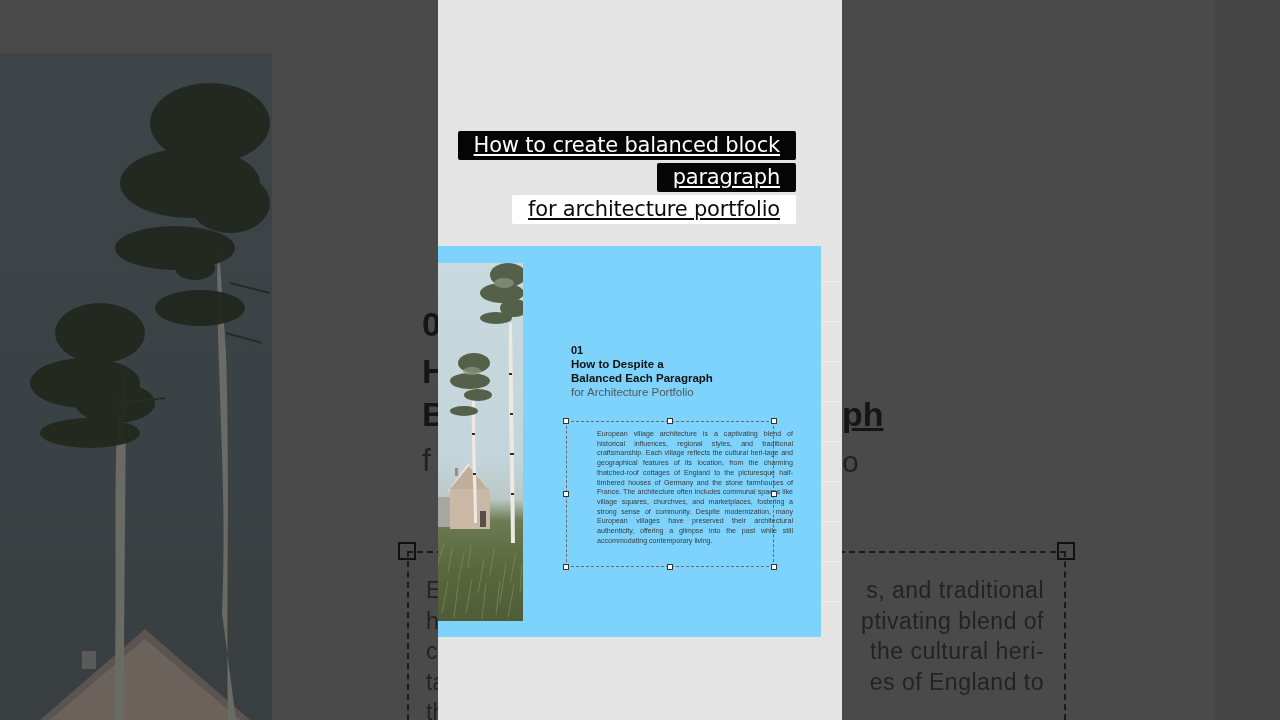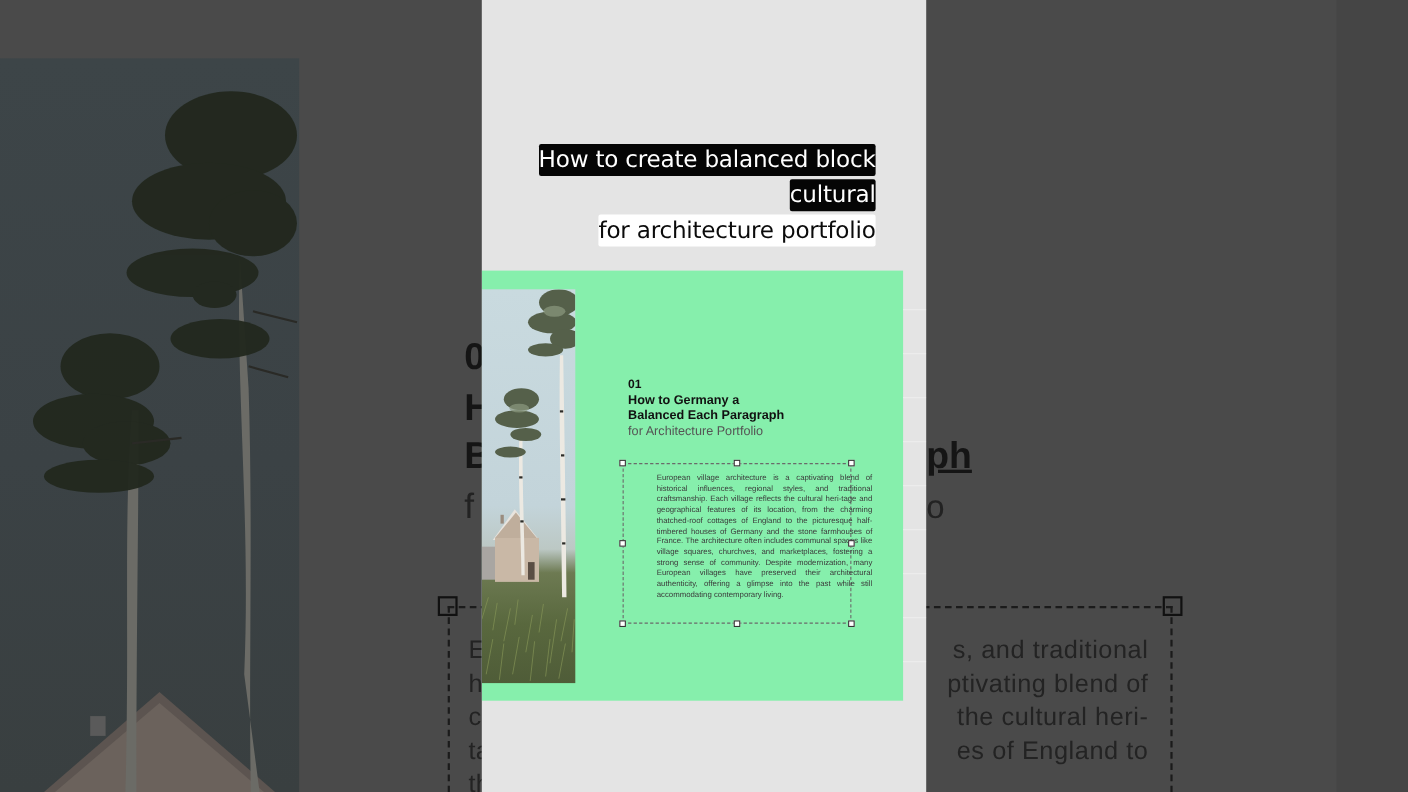--- a/index.html
+++ b/index.html
@@ -33,28 +33,28 @@
 
   
   .center {
     position: absolute; left: 438px; top: 0; width: 404px; height: 720px;
     background: #e4e4e4; overflow: hidden;
   }
 
   .caption { position: absolute; right: 46px; text-align: right; }
   .cap-line {
     display: inline-block; font: 21px/29px "DejaVu Sans", sans-serif;
-    padding: 0 0; border-radius: 2px; white-space: nowrap; letter-spacing: -0.2px;
+    padding: 0 16px; border-radius: 2px; white-space: nowrap; letter-spacing: -0.2px; text-decoration: underline;
   }
   .cap-dark { background: #050505; color: #ffffff; }
   .cap-light { background: #ffffff; color: #0b0b0b; }
 
   .artboard {
     position: absolute; left: 0; top: 246px; width: 383px; height: 391px;
-    background: #86efac;
+    background: #7dd3fc;
   }
   .photo {
     position: absolute; left: 0; top: 17px; width: 85px; height: 358px;
     background: linear-gradient(180deg, #c9dadf 0%, #c3d4da 55%, #bcc8c4 66%, #6d7a52 72%, #59683e 85%, #4f5c38 100%);
     overflow: hidden;
   }
   .photo svg { position: absolute; inset: 0; }
 
   .title-block { position: absolute; left: 133px; top: 97px; color: #111; }
   .t-num { font: bold 11px/14px "Liberation Sans", sans-serif; }
@@ -136,21 +136,21 @@
   <div>the cultural heri-</div>
   <div>es of England to</div>
 </div>
 
 <div class="center">
 
   <div class="caption" style="top:131px;">
     <span class="cap-line cap-dark">How to create balanced block</span>
   </div>
   <div class="caption" style="top:163px;">
-    <span class="cap-line cap-dark">cultural</span>
+    <span class="cap-line cap-dark">paragraph</span>
   </div>
   <div class="caption" style="top:195px;">
     <span class="cap-line cap-light">for architecture portfolio</span>
   </div>
 
   <div class="artboard">
     <div class="photo">
       <svg width="85" height="358" viewBox="0 0 85 358">
 
         <polygon points="10,228 30,200 52,228" fill="#e8e4de"></polygon>
@@ -188,21 +188,21 @@
         </g>
         <g fill="#8c9a80" opacity="0.7">
           <ellipse cx="66" cy="20" rx="10" ry="5"></ellipse>
           <ellipse cx="34" cy="108" rx="9" ry="4"></ellipse>
         </g>
       </svg>
     </div>
 
     <div class="title-block">
       <div class="t-num">01</div>
-      <div class="t-head">How to Germany a</div>
+      <div class="t-head">How to Despite a</div>
       <div class="t-head">Balanced Each Paragraph</div>
       <div class="t-sub">for Architecture Portfolio</div>
     </div>
 
     <div class="textframe">
       <div class="body-text">European village architecture is a captivating blend of historical influences, regional styles, and traditional craftsmanship. Each village reflects the cultural heri-tage and geographical features of its location, from the charming thatched-roof cottages of England to the picturesque half-timbered houses of Germany and the stone farmhouses of France. The architecture often includes communal spaces like village squares, churchves, and marketplaces, fostering a strong sense of community. Despite modernization, many European villages have preserved their architectural authenticity, offering a glimpse into the past while still accommodating contemporary living.</div>
       <div class="handle" style="left:-4px;top:-4px;"></div>
       <div class="handle" style="left:100px;top:-4px;"></div>
       <div class="handle" style="right:-4px;top:-4px;"></div>
       <div class="handle" style="left:-4px;top:69px;"></div>

